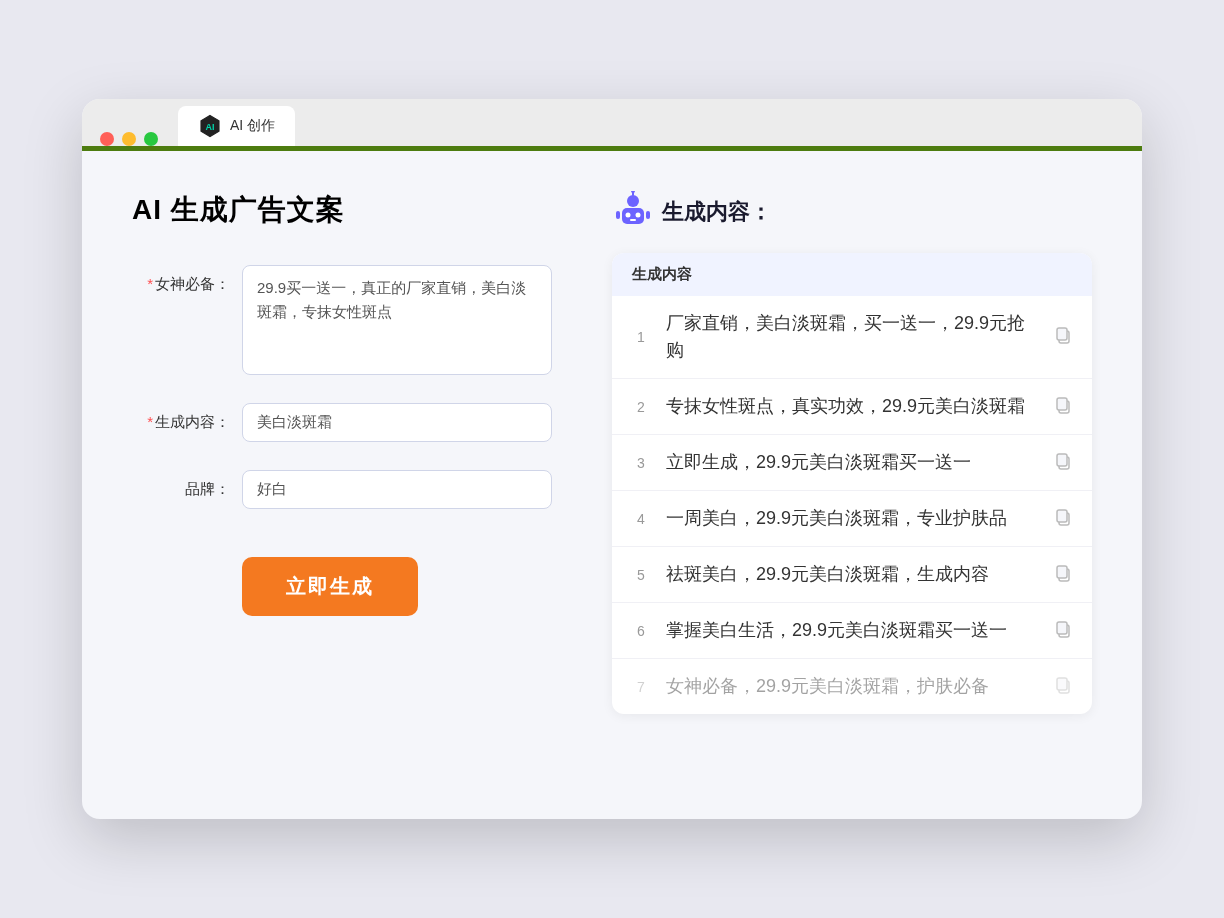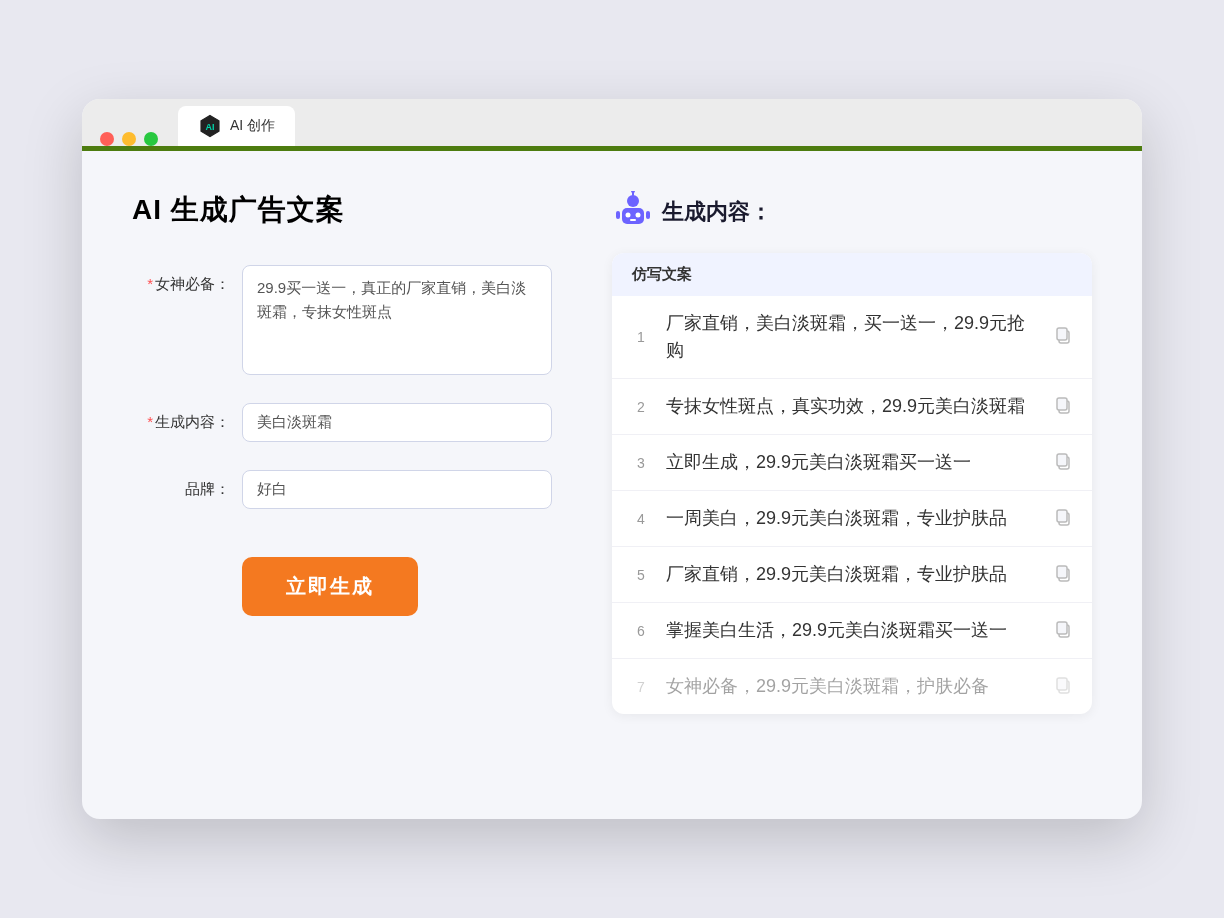--- a/index.html
+++ b/index.html
@@ -277,21 +277,21 @@
           <rect x="18" y="28" width="6" height="2" rx="1" fill="#fff"></rect>
           <line x1="21" y1="4" x2="21" y2="1" stroke="#6c63ff" stroke-width="2" stroke-linecap="round"></line>
           <circle cx="21" cy="0" r="2" fill="#6c63ff"></circle>
           <rect x="4" y="20" width="4" height="8" rx="2" fill="#6c63ff"></rect>
           <rect x="34" y="20" width="4" height="8" rx="2" fill="#6c63ff"></rect>
         </svg>
         <h2 class="right-title">生成内容：</h2>
       </div>
 
       <div class="results-table">
-        <div class="results-header">仿写文案</div>
+        <div class="results-header">生成内容</div>
         <div id="results-list">
             <div class="result-row">
               <span class="row-num">1</span>
               <span class="row-text">厂家直销，美白淡斑霜，买一送一，29.9元抢购</span>
               <span><svg class="copy-icon" viewBox="0 0 18 18" fill="none" stroke="currentColor" stroke-width="1.5">
       <rect x="5" y="5" width="10" height="12" rx="2" stroke="#bbb"></rect>
       <rect x="3" y="2" width="10" height="12" rx="2" fill="#f5f6fa" stroke="#bbb"></rect>
     </svg></span>
             </div>
             <div class="result-row">
@@ -313,21 +313,21 @@
             <div class="result-row">
               <span class="row-num">4</span>
               <span class="row-text">一周美白，29.9元美白淡斑霜，专业护肤品</span>
               <span><svg class="copy-icon" viewBox="0 0 18 18" fill="none" stroke="currentColor" stroke-width="1.5">
       <rect x="5" y="5" width="10" height="12" rx="2" stroke="#bbb"></rect>
       <rect x="3" y="2" width="10" height="12" rx="2" fill="#f5f6fa" stroke="#bbb"></rect>
     </svg></span>
             </div>
             <div class="result-row">
               <span class="row-num">5</span>
-              <span class="row-text">厂家直销，29.9元美白淡斑霜，专业护肤品</span>
+              <span class="row-text">祛斑美白，29.9元美白淡斑霜，生成内容</span>
               <span><svg class="copy-icon" viewBox="0 0 18 18" fill="none" stroke="currentColor" stroke-width="1.5">
       <rect x="5" y="5" width="10" height="12" rx="2" stroke="#bbb"></rect>
       <rect x="3" y="2" width="10" height="12" rx="2" fill="#f5f6fa" stroke="#bbb"></rect>
     </svg></span>
             </div>
             <div class="result-row">
               <span class="row-num">6</span>
               <span class="row-text">掌握美白生活，29.9元美白淡斑霜买一送一</span>
               <span><svg class="copy-icon" viewBox="0 0 18 18" fill="none" stroke="currentColor" stroke-width="1.5">
       <rect x="5" y="5" width="10" height="12" rx="2" stroke="#bbb"></rect>

